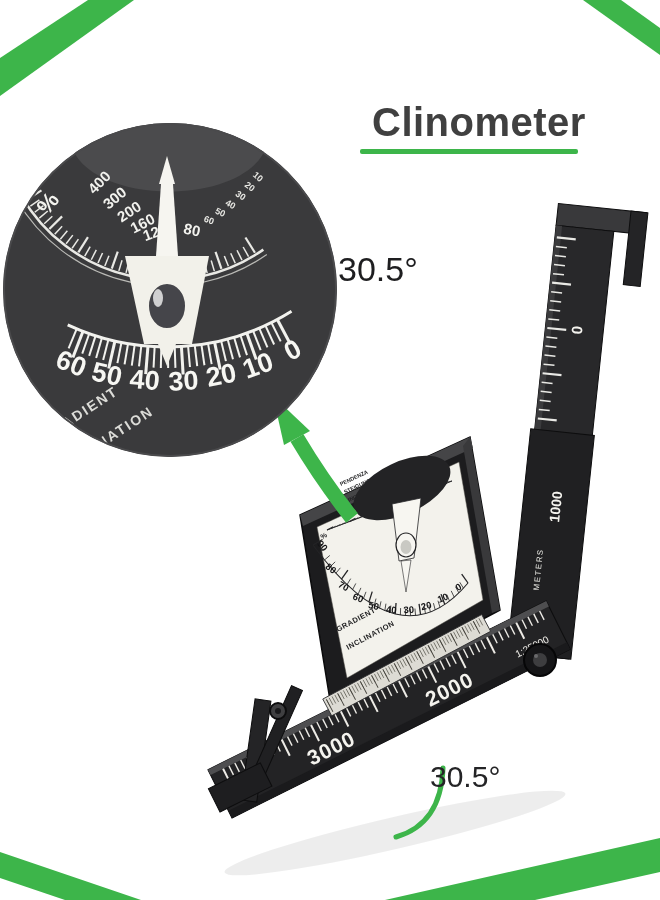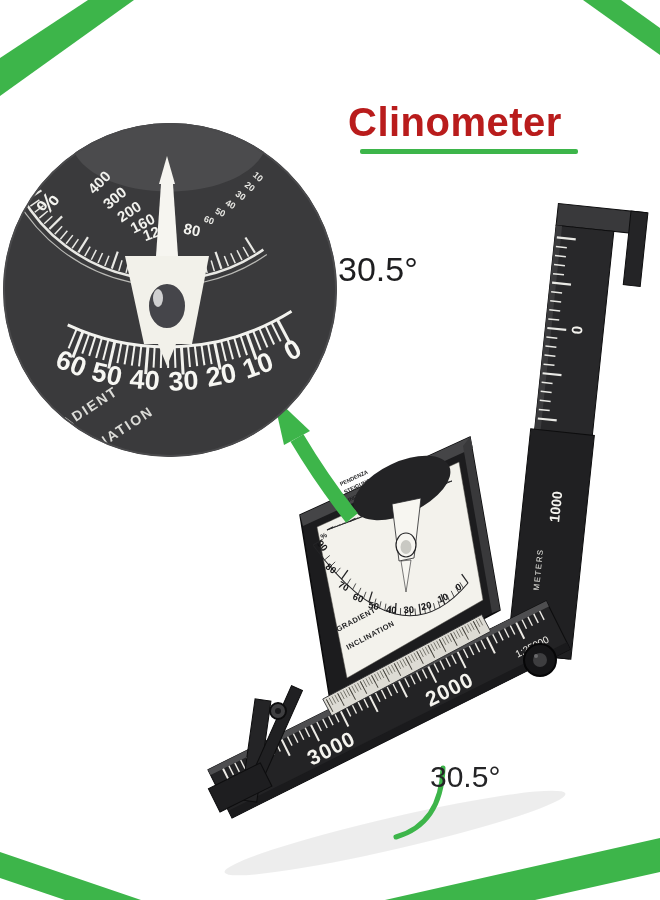--- a/index.html
+++ b/index.html
@@ -1,19 +1,19 @@
 <!DOCTYPE html>
 <html><head>
 <meta charset="utf-8">
 <style>
   html,body{margin:0;padding:0;background:#fff;}
   .stage{position:relative;width:660px;height:900px;background:#ffffff;overflow:hidden;
          font-family:"Liberation Sans",sans-serif;}
   .abs{position:absolute;}
-  .title{left:348px;top:100px;font-size:40px;font-weight:bold;color:#b91c1c;letter-spacing:.5px;}
+  .title{left:372px;top:100px;font-size:40px;font-weight:bold;color:#404040;letter-spacing:.5px;}
   .title-underline{left:360px;top:149px;width:218px;height:5px;background:#3db54a;border-radius:2px;}
   .angle-callout{left:338px;top:250px;font-size:34px;color:#1e1e20;}
   .angle-bottom{left:430px;top:760px;font-size:30px;color:#242426;}
   svg text{font-family:"Liberation Sans",sans-serif;}
   .tz-outer{font-size:27px;font-weight:bold;fill:#f7f7f3;text-anchor:middle;}
   .tz-pl{font-size:15px;font-weight:bold;fill:#f2f2ee;text-anchor:middle;}
   .tz-ps{font-size:9px;font-weight:bold;fill:#e8e8e4;text-anchor:middle;}
   .tz-word{font-size:14px;font-weight:bold;fill:#dcdcd8;letter-spacing:2px;text-anchor:middle;}
   .tz-pct{font-size:23px;font-weight:bold;fill:#f2f2ee;text-anchor:middle;}
   .tf-word{font-size:5.5px;font-weight:bold;fill:#1e1e20;}

